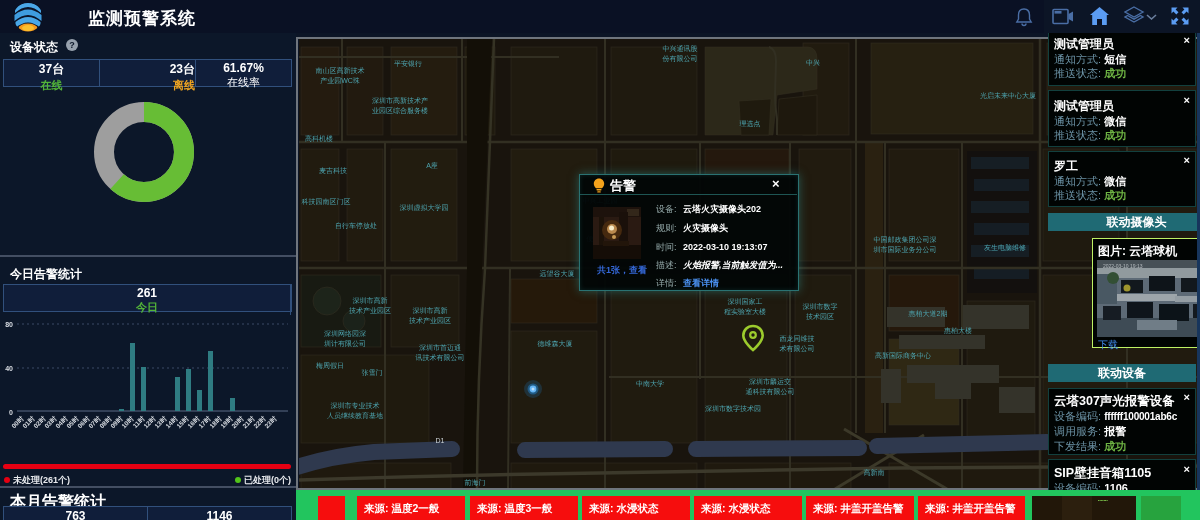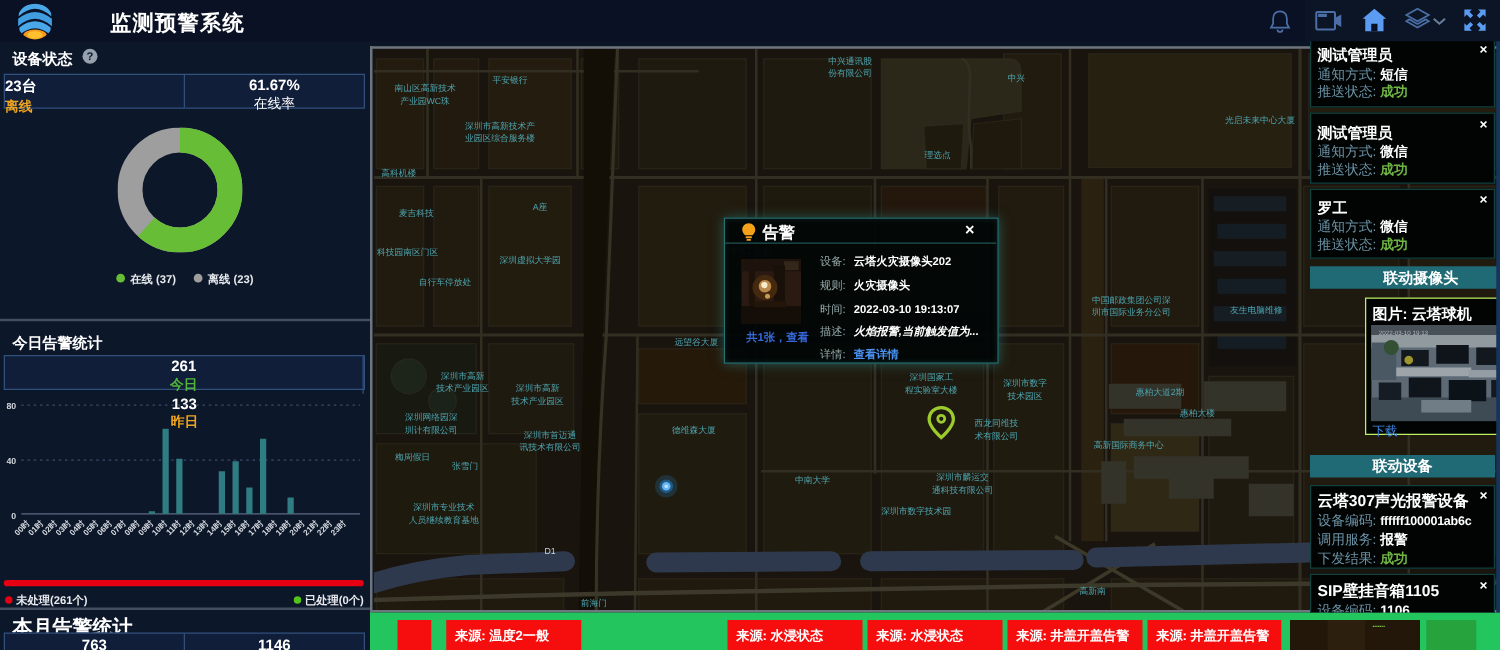--- a/index.html
+++ b/index.html
@@ -255,52 +255,48 @@
     </svg>
   </div>
 
   <div class="abs" id="leftpanel" style="left:0; top:33px; width:296px; height:487px; background:#0c1729;">
 
     <div class="abs" style="left:10px; top:6px; font-size:12px; font-weight:bold; color:#ffffff;">设备状态</div>
 
     <div class="abs" style="left:66px; top:6px; width:12px; height:12px; border-radius:50%; background:#97a1ad; color:#0c1729; font-size:9px; font-weight:bold; text-align:center; line-height:12px;">?</div>
 
     <div class="abs" style="left:3px; top:26px; width:289px; height:28px; border:1px solid #31507c; background:#101e3a; display:flex;">
-      <div style="flex:1; border-right:1px solid #31507c; text-align:left;">
+      <div style="flex:1; border-right:1px solid #31507c; text-align:center;">
+        <div style="font-size:12px; font-weight:bold; color:#fff; margin-top:1px;">37台</div>
+        <div style="font-size:11px; color:#52b438; font-weight:bold;">在线</div>
+      </div>
+      <div style="flex:1; border-right:1px solid #31507c; text-align:right;">
         <div style="font-size:12px; font-weight:bold; color:#fff; margin-top:1px;">23台</div>
         <div style="font-size:11px; color:#eea421; font-weight:bold;">离线</div>
       </div>
       <div style="flex:1; text-align:center;">
         <div style="font-size:12px; font-weight:bold; color:#fff; margin-top:1px;">61.67%</div>
         <div style="font-size:11px; color:#fff;">在线率</div>
       </div>
     </div>
 
     <svg class="abs" style="left:94px; top:69px;" width="100" height="100" viewBox="0 0 100 100">
       <circle cx="50" cy="50" r="40" fill="none" stroke="#9e9e9e" stroke-width="20"></circle>
       <circle cx="50" cy="50" r="40" fill="none" stroke="#67bd35" stroke-width="20" stroke-dasharray="155 96.3" transform="rotate(-90 50 50)"></circle>
     </svg>
 
-    <div class="abs" style="left:0; top:184px; width:296px; text-align:center; font-size:9px; color:#e8eaee; font-weight:bold;">
-      <span style="display:inline-block;width:7px;height:7px;border-radius:50%;background:#67bd35;margin-right:4px;"></span>在线 (37)
-      <span style="display:inline-block;width:7px;height:7px;border-radius:50%;background:#9e9e9e;margin-left:12px;margin-right:4px;"></span>离线 (23)
-    </div>
 
     <div class="abs" style="left:0; top:222px; width:296px; height:2px; background:#434e62;"></div>
 
     <div class="abs" style="left:10px; top:233px; font-size:12px; font-weight:bold; color:#ffffff;">今日告警统计</div>
 
     <div class="abs" style="left:3px; top:251px; width:289px; height:28px; border:1px solid #31507c; background:#101e3a; display:flex;flex-direction:column;">
       <div style="flex:1; border-right:1px solid #31507c; text-align:center;">
         <div style="font-size:12px; font-weight:bold; color:#fff; margin-top:1px;">261</div>
         <div style="font-size:11px; color:#52b438; font-weight:bold;">今日</div>
-      </div>
-      <div style="flex:1; text-align:center;">
-        <div style="font-size:12px; font-weight:bold; color:#fff; margin-top:1px;">133</div>
-        <div style="font-size:11px; color:#eea421; font-weight:bold;">昨日</div>
       </div>
     </div>
 
     <div class="abs" id="barchart" style="left:0; top:285px; width:296px; height:150px;">
       <svg width="296" height="150" viewBox="0 0 296 150">
 
         <text x="13" y="9" font-size="7" fill="#d8dce2" text-anchor="end" font-weight="bold">80</text>
         <line x1="17" y1="6" x2="288" y2="6" stroke="#3a4a66" stroke-width="1" stroke-dasharray="2 3"></line>
 
         <text x="13" y="53" font-size="7" fill="#d8dce2" text-anchor="end" font-weight="bold">40</text>
@@ -368,20 +364,21 @@
       </div>
     </div>
   </div>
 
   <div class="abs" id="bottomstrip" style="left:296px; top:490px; width:904px; height:30px; background:#22c55e; overflow:hidden;">
 
     <div class="abs" style="left:22px; top:6px; width:27px; height:24px; background:#f60d0d;"></div>
 
     <div class="abs" style="left:61px; top:6px; width:108px; height:24px; background:#f60d0d; color:#fff; font-size:10.5px; font-weight:bold; padding:6px 0 0 7px;">来源: 温度2一般</div>
 
+    <div class="abs" style="left:174px; top:6px; width:108px; height:24px; background:#f60d0d; color:#fff; font-size:10.5px; font-weight:bold; padding:6px 0 0 7px;">来源: 温度3一般</div>
 
     <div class="abs" style="left:286px; top:6px; width:108px; height:24px; background:#f60d0d; color:#fff; font-size:10.5px; font-weight:bold; padding:6px 0 0 7px;">来源: 水浸状态</div>
 
     <div class="abs" style="left:398px; top:6px; width:108px; height:24px; background:#f60d0d; color:#fff; font-size:10.5px; font-weight:bold; padding:6px 0 0 7px;">来源: 水浸状态</div>
 
     <div class="abs" style="left:510px; top:6px; width:108px; height:24px; background:#f60d0d; color:#fff; font-size:10.5px; font-weight:bold; padding:6px 0 0 7px;">来源: 井盖开盖告警</div>
 
     <div class="abs" style="left:622px; top:6px; width:107px; height:24px; background:#f60d0d; color:#fff; font-size:10.5px; font-weight:bold; padding:6px 0 0 7px;">来源: 井盖开盖告警</div>
 
     <div class="abs" style="left:736px; top:6px; width:104px; height:24px; background:#221709;">

